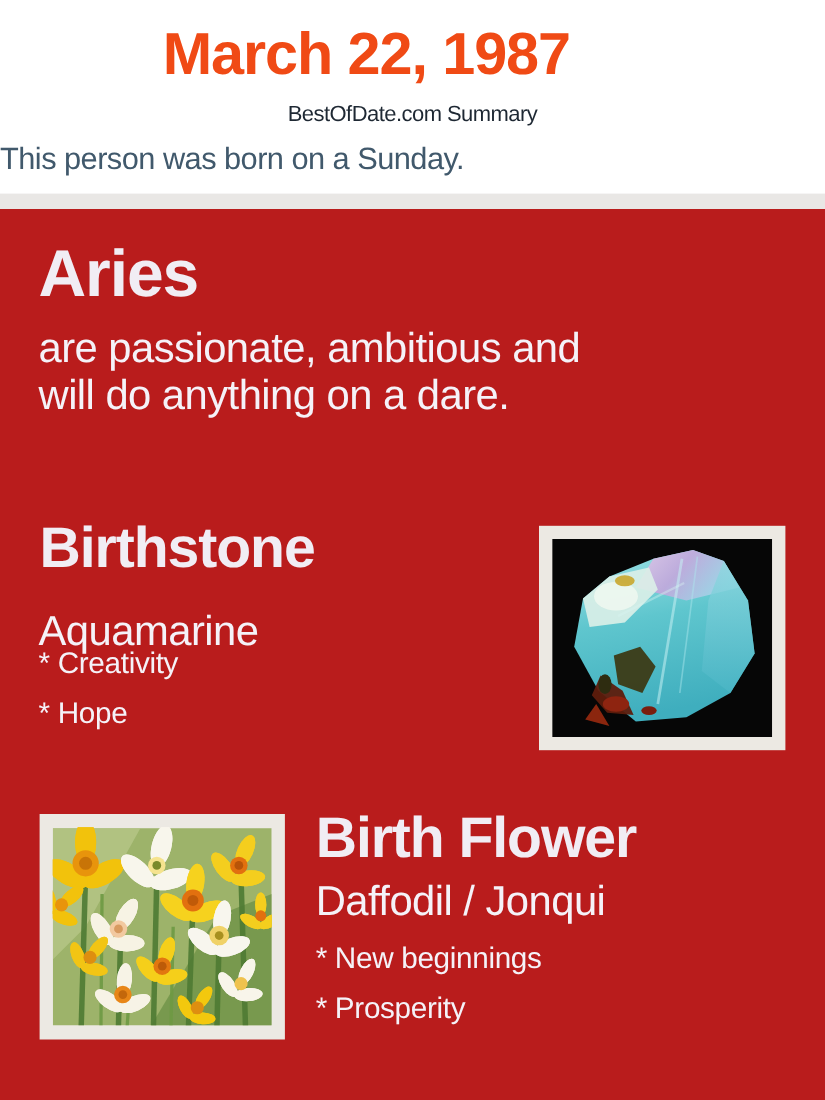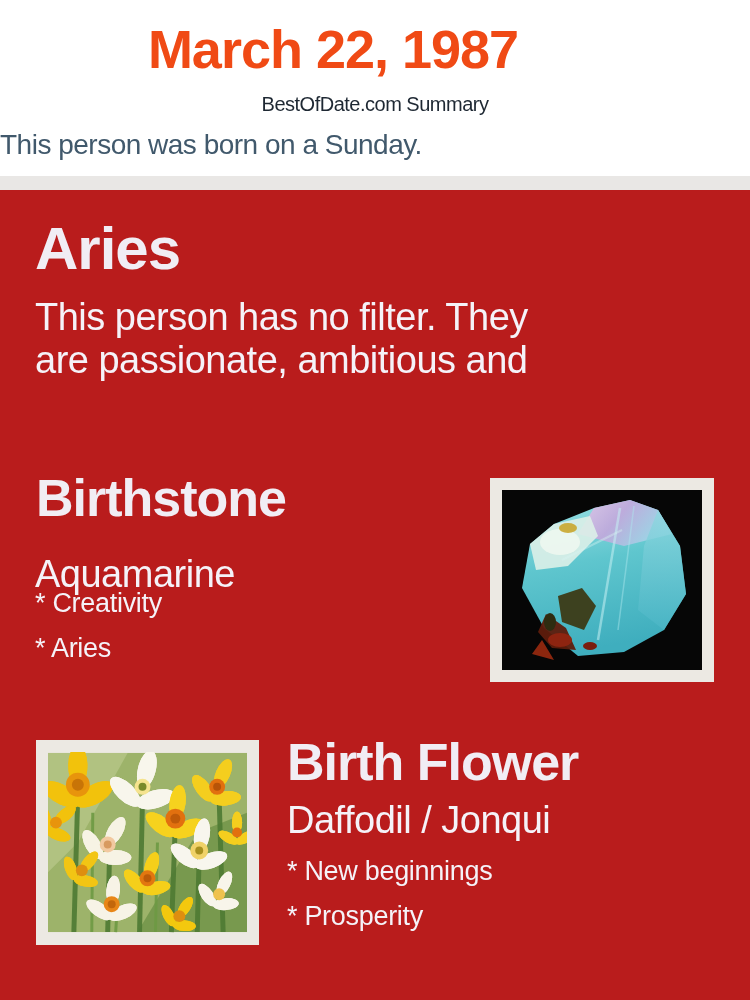--- a/index.html
+++ b/index.html
@@ -68,28 +68,28 @@
     <div class="date-title">March 22, 1987</div>
     <div class="site-summary">BestOfDate.com Summary</div>
     <div class="born-line">This person was born on a Sunday.</div>
   </div>
   <div class="divider"></div>
 
   <div class="purple">
 
     <div class="zodiac-sign">Aries</div>
     <div class="zodiac-desc">
-      <div class="line">This person has no filter. They</div>
       <div class="line">are passionate, ambitious and</div>
+      <div class="line">will do anything on a dare.</div>
     </div>
 
     <div class="section-title birthstone-title">Birthstone</div>
     <div class="section-name birthstone-name">Aquamarine</div>
     <div class="trait bs-trait-0">* Creativity</div>
-    <div class="trait bs-trait-1">* Aries</div>
+    <div class="trait bs-trait-1">* Hope</div>
 
     <div class="photo-frame stone-frame">
       <svg viewBox="0 0 200 180" xmlns="http://www.w3.org/2000/svg">
         <defs>
           <linearGradient id="aquaBody" x1="0" y1="0" x2="0.2" y2="1">
             <stop offset="0" stop-color="#9FE2E6"></stop>
             <stop offset="0.45" stop-color="#5FC6CE"></stop>
             <stop offset="1" stop-color="#3FAEBE"></stop>
           </linearGradient>
           <linearGradient id="topSheen" x1="0" y1="0" x2="1" y2="0.4">

